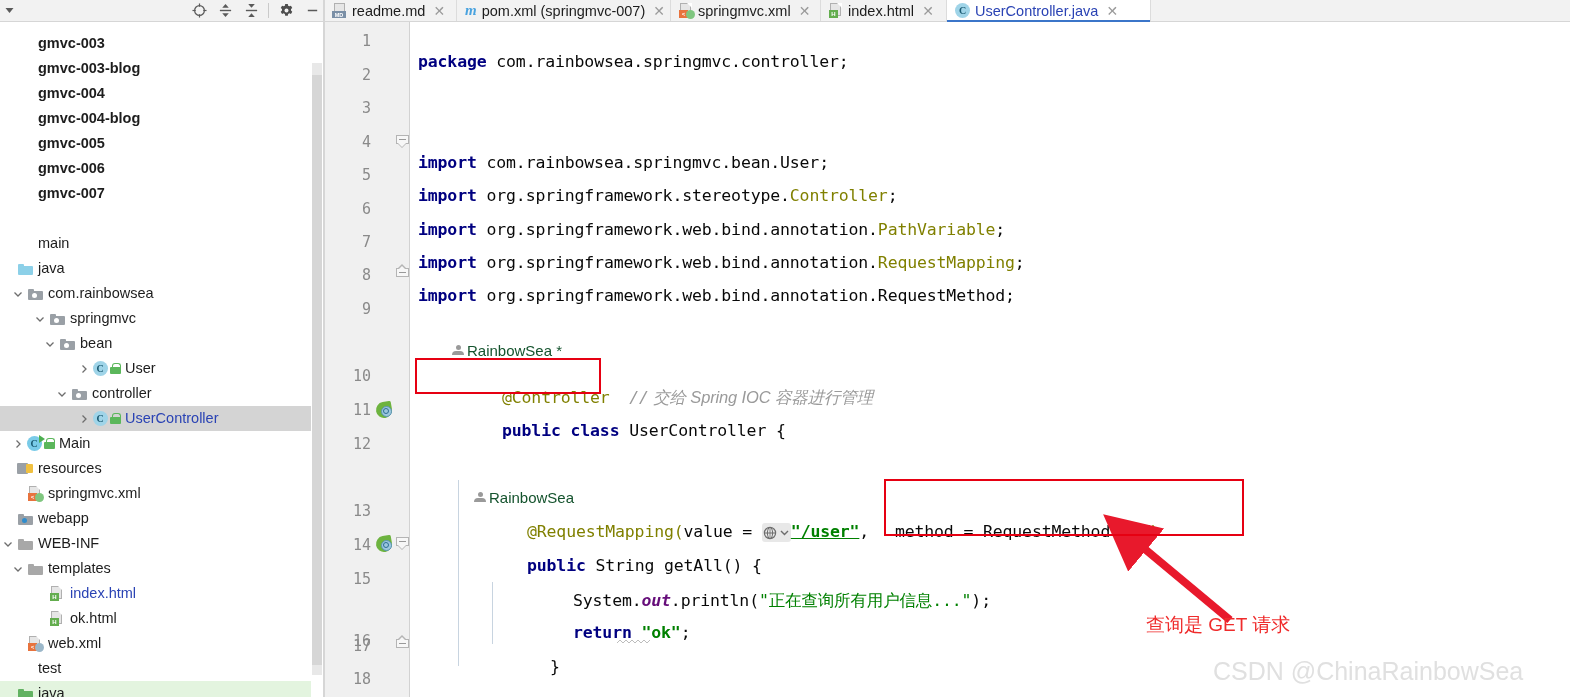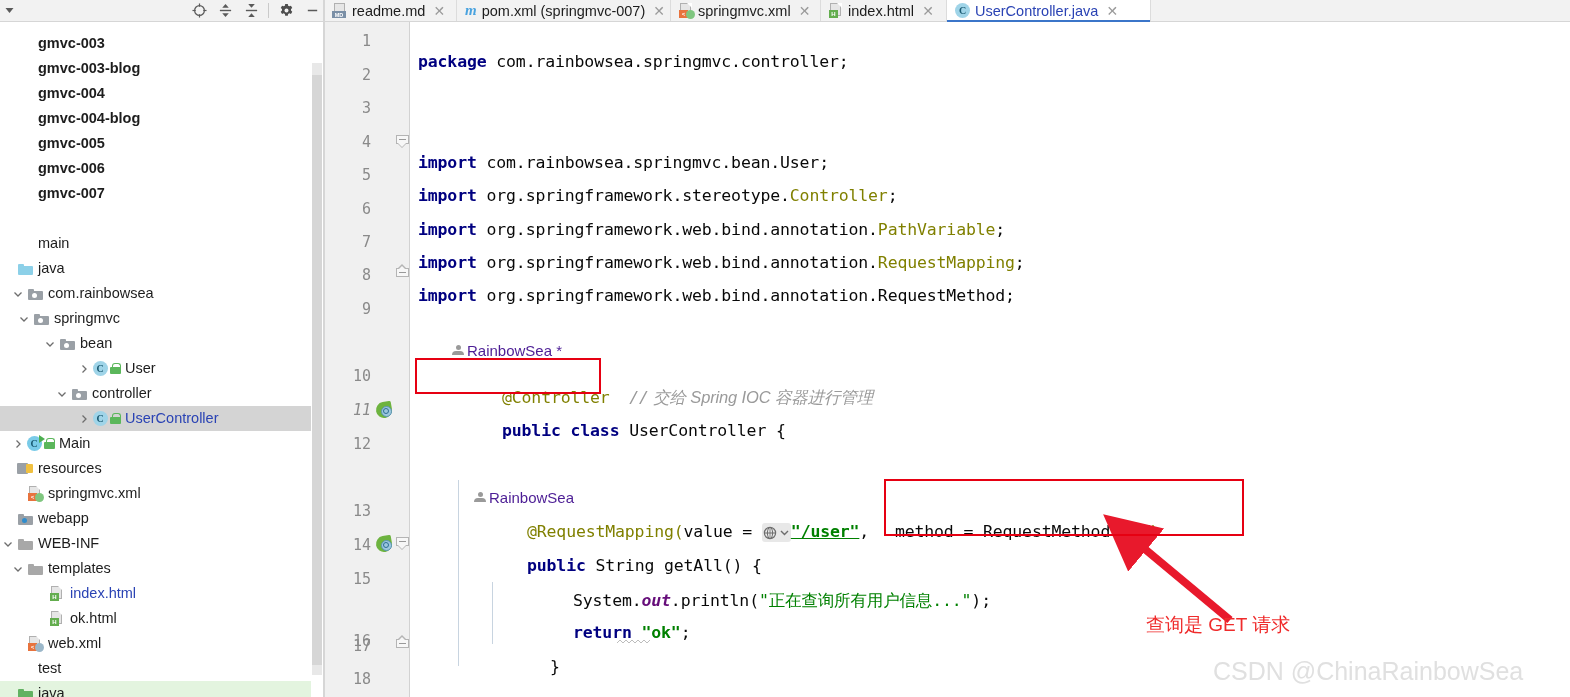--- a/index.html
+++ b/index.html
@@ -332,21 +332,21 @@
   .type { color: #808000; }
   .str { color: #008000; font-weight: bold; }
   .strplain { color: #008000; }
   .cmt { color: #9a9a9a; font-style: italic; }
   .stat { color: #660e7a; font-style: italic; font-weight: bold; }
   .punc { color: #080808; }
   .vcs {
     position: absolute;
     font-family: "Liberation Sans", sans-serif;
     font-size: 15px;
-    color: #4c1d95;
+    color: #14532d;
     white-space: pre;
   }
   .vcs .person {
     display: inline-block; position: relative;
     width: 12px; height: 13px; vertical-align: -2px; margin-right: 3px;
   }
   .vcs .person::before {
     content: ""; position: absolute; left: 3.5px; top: 0;
     width: 5px; height: 5px; border-radius: 50%; background: #9a9a9a;
   }
@@ -497,21 +497,21 @@
               <path d="M1.5 3.5 L5 7 L8.5 3.5" fill="none" stroke="#6e6e6e" stroke-width="1.3"></path>
             </svg>
           </span>
           <span class="ico">
             <span class="folder gray">
               <span class="dot"></span>
             </span>
           </span>
           <span class="lbl">com.rainbowsea</span>
         </div>
-        <div class="trow" style="position: absolute; left: 0px; top: 275px; width: 311px; padding-left: 16px;">
+        <div class="trow" style="position: absolute; left: 0px; top: 275px; width: 311px; padding-left: 32px;">
           <span class="chev">
             <svg width="10" height="10" viewBox="0 0 10 10">
               <path d="M1.5 3.5 L5 7 L8.5 3.5" fill="none" stroke="#6e6e6e" stroke-width="1.3"></path>
             </svg>
           </span>
           <span class="ico">
             <span class="folder gray">
               <span class="dot"></span>
             </span>
           </span>
@@ -742,21 +742,21 @@
         <div class="lnum" style="left: 8px; top: 10px;">1</div>
         <div class="lnum" style="left: 8px; top: 44px;">2</div>
         <div class="lnum" style="left: 8px; top: 77px;">3</div>
         <div class="lnum" style="left: 8px; top: 111px;">4</div>
         <div class="lnum" style="left: 8px; top: 144px;">5</div>
         <div class="lnum" style="left: 8px; top: 178px;">6</div>
         <div class="lnum" style="left: 8px; top: 211px;">7</div>
         <div class="lnum" style="left: 8px; top: 244px;">8</div>
         <div class="lnum" style="left: 8px; top: 278px;">9</div>
         <div class="lnum" style="left: 8px; top: 345px;">10</div>
-        <div class="lnum" style="left: 8px; top: 379px; font-style: italic;">11</div>
+        <div class="lnum" style="left: 8px; top: 379px;">11</div>
         <div class="lnum" style="left: 8px; top: 413px;">12</div>
         <div class="lnum" style="left: 8px; top: 480px;">13</div>
         <div class="lnum" style="left: 8px; top: 514px;">14</div>
         <div class="lnum" style="left: 8px; top: 548px;">15</div>
         <div class="lnum" style="left: 8px; top: 581px; margin-top: 29px;">16</div>
         <div class="lnum" style="left: 8px; top: 615px;">17</div>
         <div class="lnum" style="left: 8px; top: 648px;">18</div>
         <div class="gutter-icon" style="left: 51px; top: 380px;"><span class="springbean"><span class="leaf"></span><span class="inner"></span><span class="inner2"></span></span></div>
         <div class="gutter-icon" style="left: 51px; top: 514px;"><span class="springbean"><span class="leaf"></span><span class="inner"></span><span class="inner2"></span></span></div>
         <div class="foldmark" style="left: 71px; top: 113px;">

